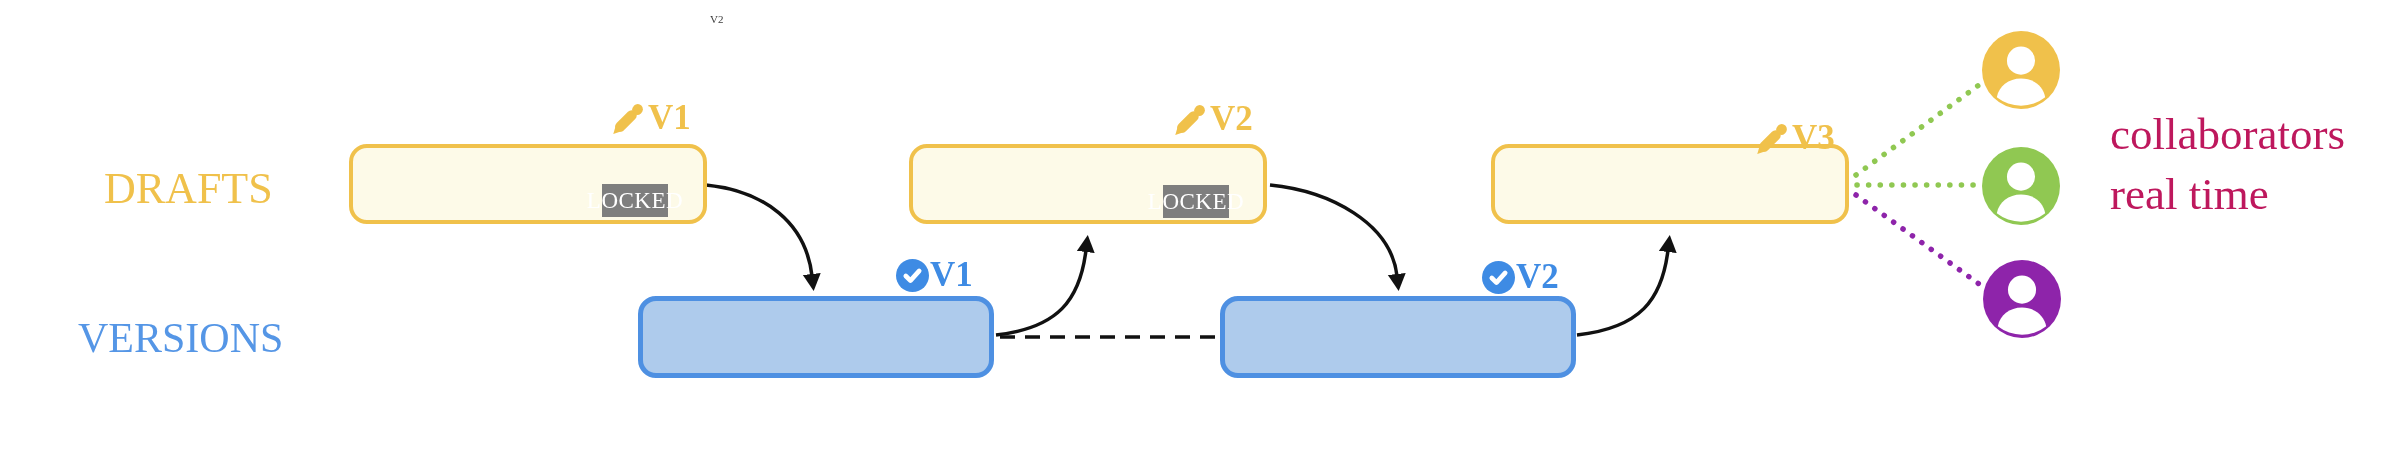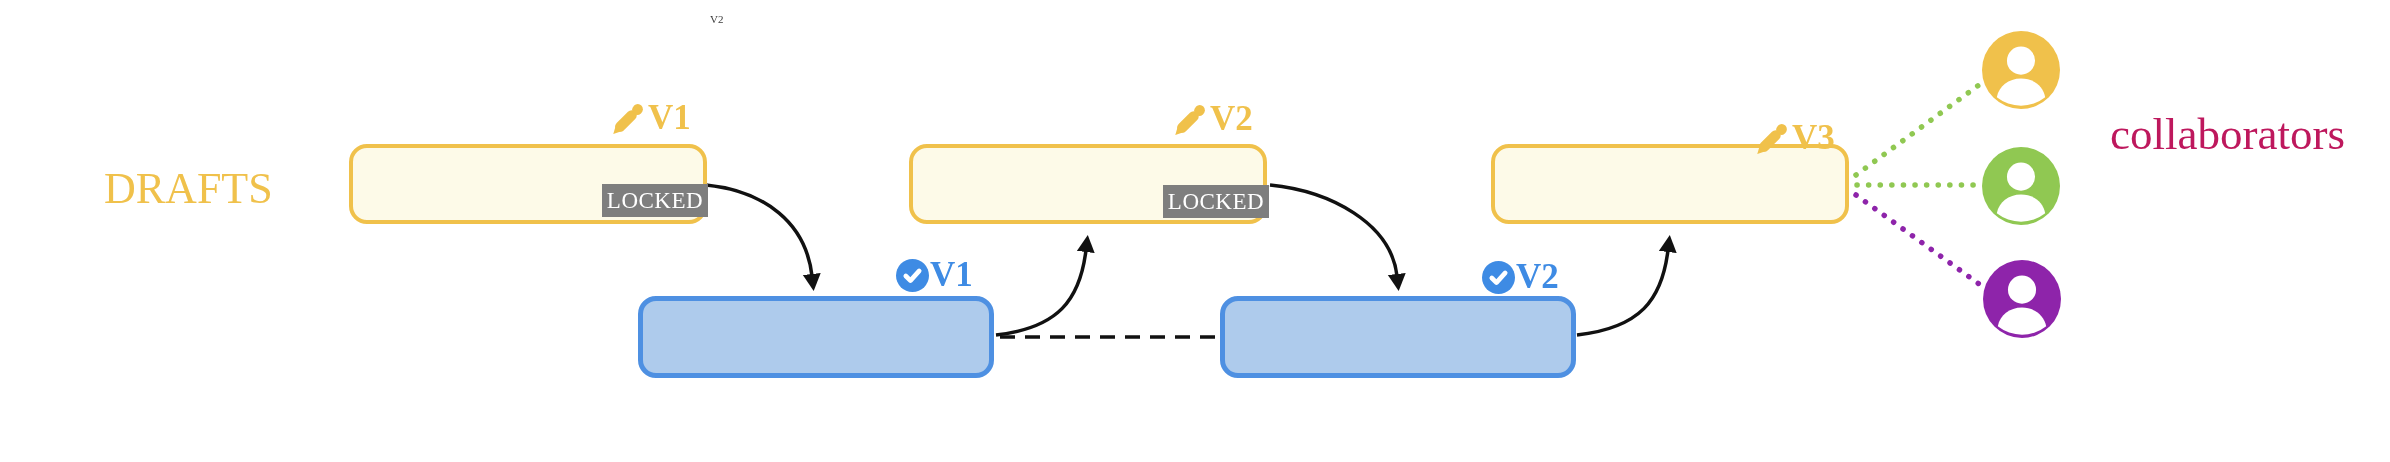--- a/index.html
+++ b/index.html
@@ -26,21 +26,21 @@
     background:#AECBEC; border:5px solid #4E90E2; border-radius:18px;
   }
 
   .tag { position:absolute; display:flex; align-items:center; gap:1px; height:38px; }
   .tag-text { font-weight:bold; font-size:35px; line-height:38px; }
   .tag-text.gold { color:#F0C14B; }
   .tag-text.blue { color:#3E8BE4; }
   .tag svg { display:block; }
 
   .locked-badge {
-    position:absolute; width:106px; height:33px; background:#7E7E7E;
+    position:absolute; width:66px; height:33px; background:#7E7E7E;
     color:#ffffff; font-size:23px; letter-spacing:0.5px;
     display:flex; align-items:center; justify-content:center;
   }
 
   .avatar { position:absolute; width:78px; height:78px; }
 
   .caption {
     position:absolute; left:2110px; top:104px;
     font-size:45px; line-height:60px; color:#be185d; white-space:nowrap;
   }
@@ -62,20 +62,21 @@
     <path d="M 1577 335 C 1640 328 1662 300 1668 250" fill="none" stroke="#111111" stroke-width="3.5" marker-end="url(#ah)"></path>
     <path d="M 1000 337 L 1216 337" fill="none" stroke="#111111" stroke-width="3.5" stroke-dasharray="15 10"></path>
     <path d="M 1856 175 L 1983 82" fill="none" stroke="#90C852" stroke-width="5.5" stroke-linecap="round" stroke-dasharray="0.1 11.5"></path>
     <path d="M 1857 185 L 1977 185" fill="none" stroke="#90C852" stroke-width="5.5" stroke-linecap="round" stroke-dasharray="0.1 11.5"></path>
     <path d="M 1856 195 L 1986 289" fill="none" stroke="#8E24AA" stroke-width="5.5" stroke-linecap="round" stroke-dasharray="0.1 11.5"></path>
   </svg>
 
   <div class="note">V2</div>
 
   <div class="lane-label drafts">DRAFTS</div>
+  <div class="lane-label versions">VERSIONS</div>
 
   <div class="draft-box" style="left:349px; top:144px;"></div>
   <div class="draft-box" style="left:909px; top:144px;"></div>
   <div class="draft-box" style="left:1491px; top:144px;"></div>
 
   <div class="version-box" style="left:638px; top:296px;"></div>
   <div class="version-box" style="left:1220px; top:296px;"></div>
 
   <div class="tag" style="left:610px; top:99px;">
     <svg width="37" height="37" viewBox="0 0 36 36">
@@ -131,15 +132,16 @@
     <path d="M50 61 C34 61 21.5 71 19 85 A50 50 0 0 0 81 85 C78.5 71 66 61 50 61 Z" fill="#ffffff"></path>
   </svg>
   <svg class="avatar" style="left:1983px; top:260px;" viewBox="0 0 100 100">
     <circle cx="50" cy="50" r="50" fill="#8E24AA"></circle>
     <circle cx="50" cy="38" r="18" fill="#ffffff"></circle>
     <path d="M50 61 C34 61 21.5 71 19 85 A50 50 0 0 0 81 85 C78.5 71 66 61 50 61 Z" fill="#ffffff"></path>
   </svg>
 
   <div class="caption">
     <div>collaborators</div>
+    <div>real time</div>
   </div>
 
 </div>
 
 </body></html>

